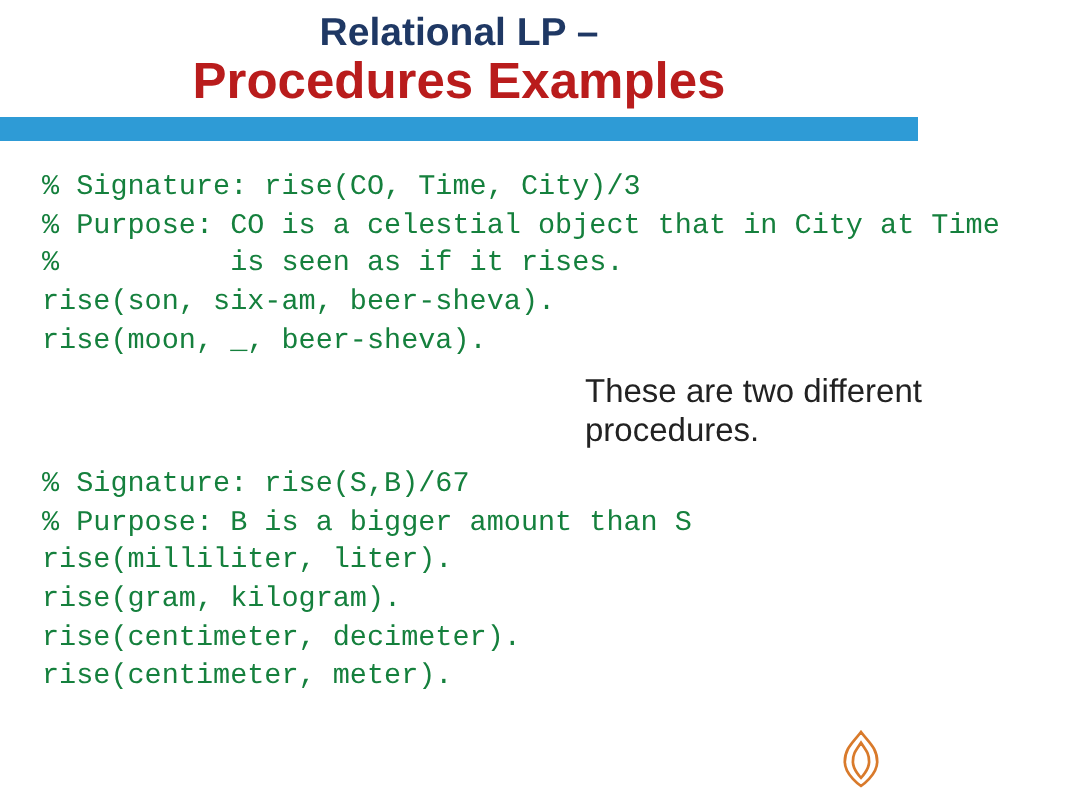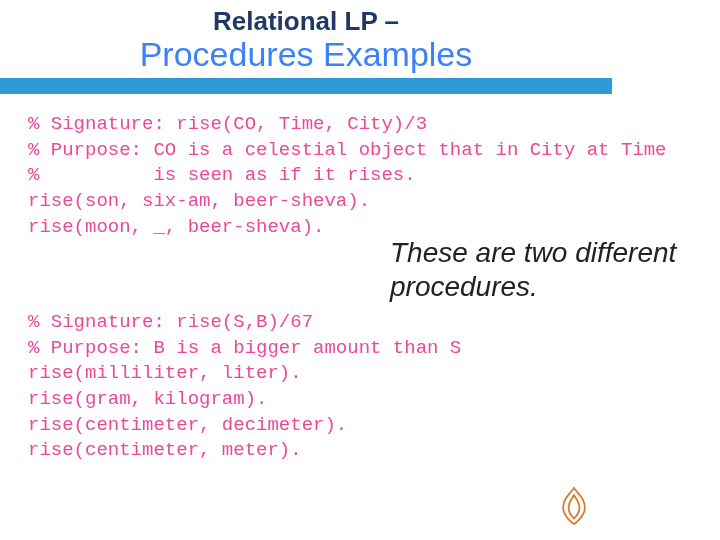--- a/index.html
+++ b/index.html
@@ -1,31 +1,30 @@
 <!DOCTYPE html>
 <html><head>
 <meta charset="utf-8">
 <style>
   * { margin: 0; padding: 0; box-sizing: border-box; }
   html, body { width: 720px; height: 540px; overflow: hidden; font-family: "Trebuchet MS", "Comic Sans MS", sans-serif; background: #fff; }
   .slide { position: relative; width: 612px; height: 540px; }
   .title-block { text-align: center; padding-top: 6px; }
   .title-line1 { font-size: 26px; font-weight: 600; color: #1f3864; font-family: "Trebuchet MS", sans-serif; }
-  .title-line2 { font-size: 34px; font-weight: 400; color: #3b82f6; font-family: "Trebuchet MS", sans-serif; margin-top: -2px; }
+  .title-line2 { font-size: 34px; font-weight: 700; color: #b91c1c; font-family: "Trebuchet MS", sans-serif; margin-top: -2px; }
   .bar { width: 100%; height: 16px; background: #2e9bd6; margin-top: 4px; }
   .content { padding: 18px 28px 0 28px; }
-  .code { font-family: Consolas, "Courier New", monospace; font-size: 19px; line-height: 1.35; color: #ec4899; white-space: pre; }
+  .code { font-family: Consolas, "Courier New", monospace; font-size: 19px; line-height: 1.35; color: #15803d; white-space: pre; }
   .annotation {
     position: absolute;
     left: 390px;
-    top: 236px;
+    top: 248px;
     width: 300px;
     font-family: "Trebuchet MS", "Comic Sans MS", sans-serif;
-    font-size: 28px;
-    font-style: italic;
+    font-size: 22px;
     color: #222;
     line-height: 1.2;
   }
   .logo {
     position: absolute;
     right: 20px;
     bottom: 14px;
     width: 36px;
     height: 40px;
   }

